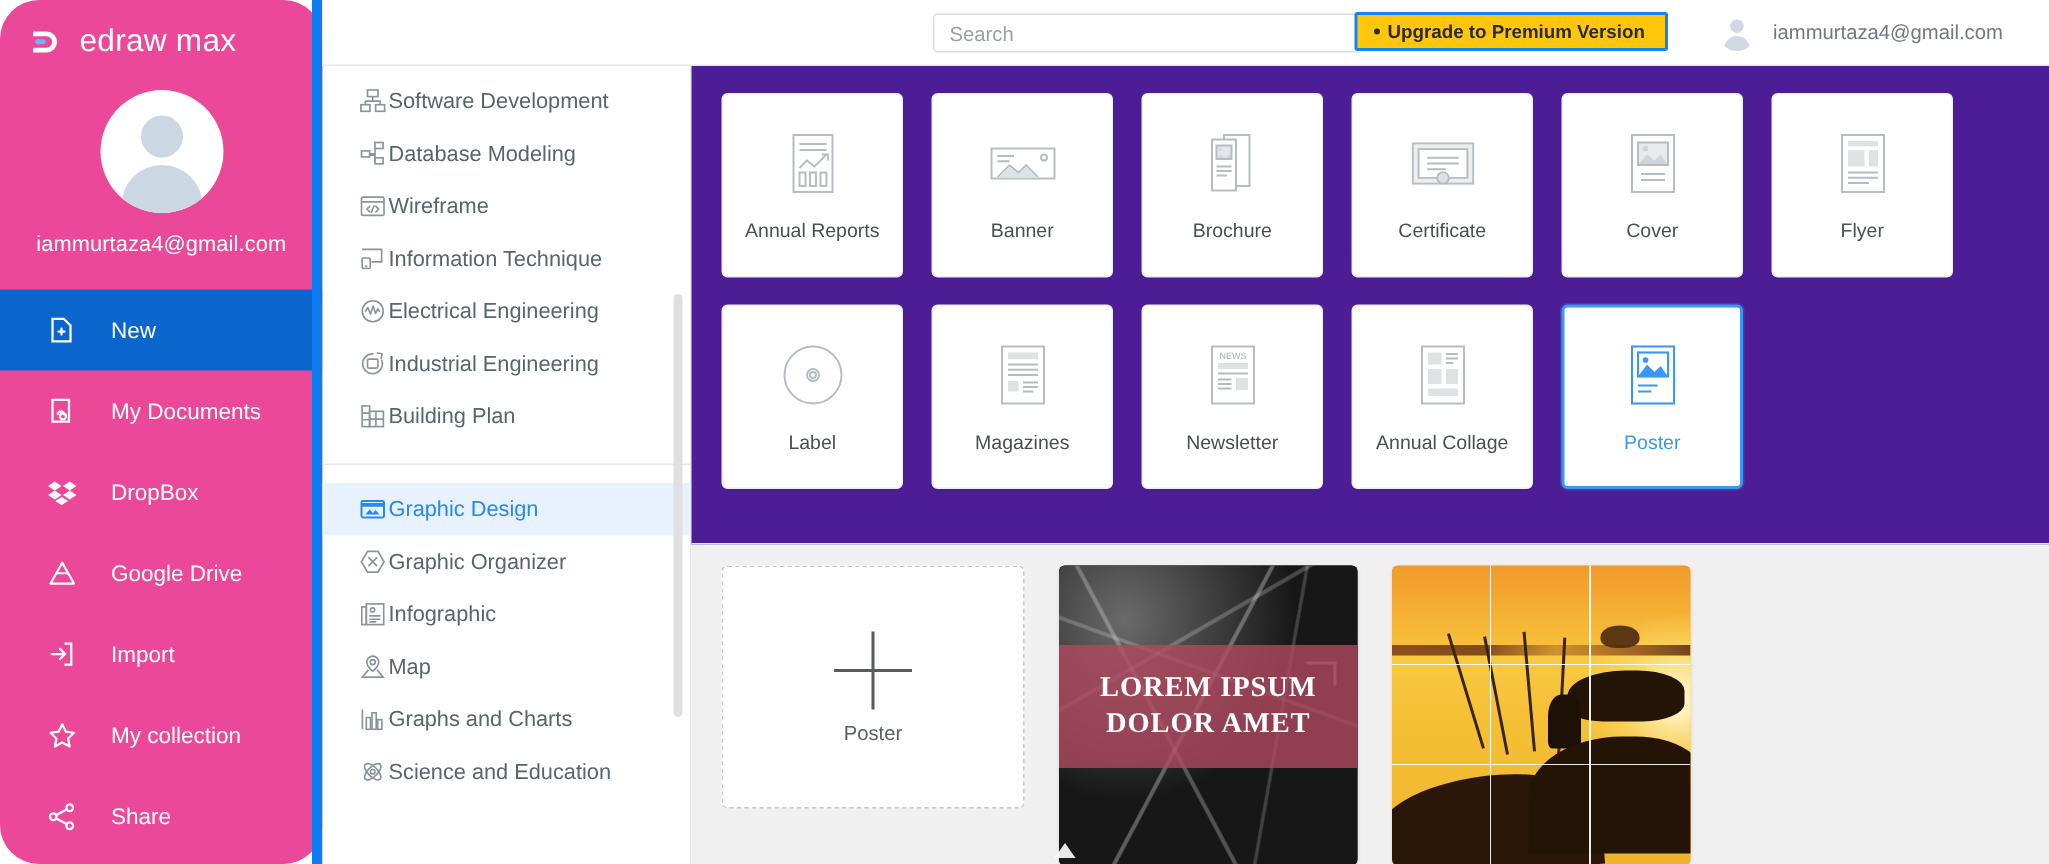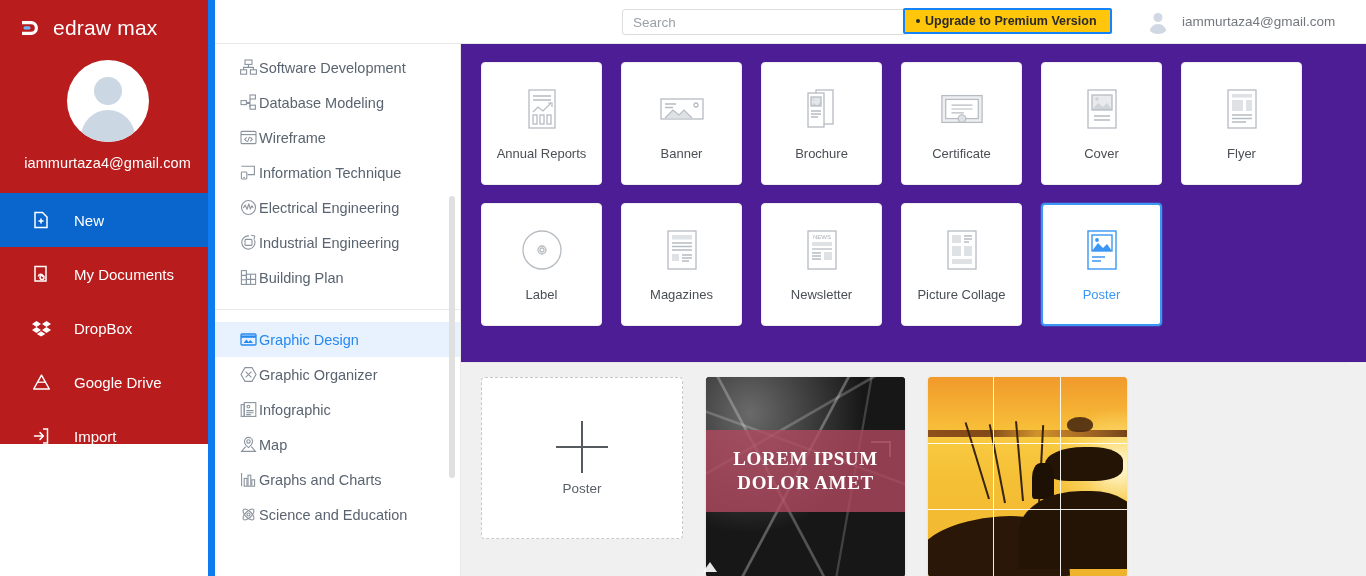--- a/index.html
+++ b/index.html
@@ -6,25 +6,26 @@
   html, body {
     width: 1366px; height: 576px;
     overflow: hidden;
     font-family: "Liberation Sans", sans-serif;
     background: #ffffff;
   }
   .app { position: relative; width: 1366px; height: 576px; display: flex; }
 
   
   .sidebar {
-    width: 215px; height: 444px;
-    background: #b91c1c;
+    width: 215px; height: 576px;
+    background: #ec4899;
     flex: 0 0 215px;
     position: relative;
     color: #ffffff;
+    border-radius: 26px;
   }
   .sidebar-edge {
     position: absolute; right: 0; top: 0; width: 7px; height: 576px;
     background: #0c7cf0;
   }
   .logo-row {
     display: flex; align-items: center; gap: 9px;
     padding: 12px 0 0 18px; height: 44px;
   }
   .logo-mark { width: 26px; height: 26px; flex: 0 0 26px; }
@@ -612,21 +613,21 @@
           <span class="tpl-ico">
             <svg width="34" height="44" viewBox="0 0 34 44" fill="none" stroke="#b6bcc2" stroke-width="1.3">
               <rect x="3" y="3" width="28" height="38"></rect>
               <rect x="7" y="7" width="9" height="8" fill="#dfe2e5" stroke="none"></rect>
               <path d="M19 8h8M19 11h8M19 14h5"></path>
               <rect x="7" y="18" width="9" height="10" fill="#dfe2e5" stroke="none"></rect>
               <rect x="19" y="18" width="8" height="10" fill="#dfe2e5" stroke="none"></rect>
               <rect x="7" y="31" width="20" height="5" fill="#dfe2e5" stroke="none"></rect>
             </svg>
           </span>
-          <span class="tpl-label">Picture Collage</span>
+          <span class="tpl-label">Annual Collage</span>
         </div>
 
         <div class="tpl-card sel">
           <span class="tpl-ico">
             <svg width="34" height="44" viewBox="0 0 34 44" fill="none" stroke="#3b97f3" stroke-width="1.4">
               <rect x="3" y="3" width="28" height="38"></rect>
               <rect x="7" y="7" width="20" height="16"></rect>
               <path d="M7 23l6-8 5 5 4-4 5 7z" fill="#3b97f3" stroke="none"></path>
               <circle cx="12" cy="12" r="1.9" fill="#3b97f3" stroke="none"></circle>
               <path d="M7 29h13M7 33h9"></path>

